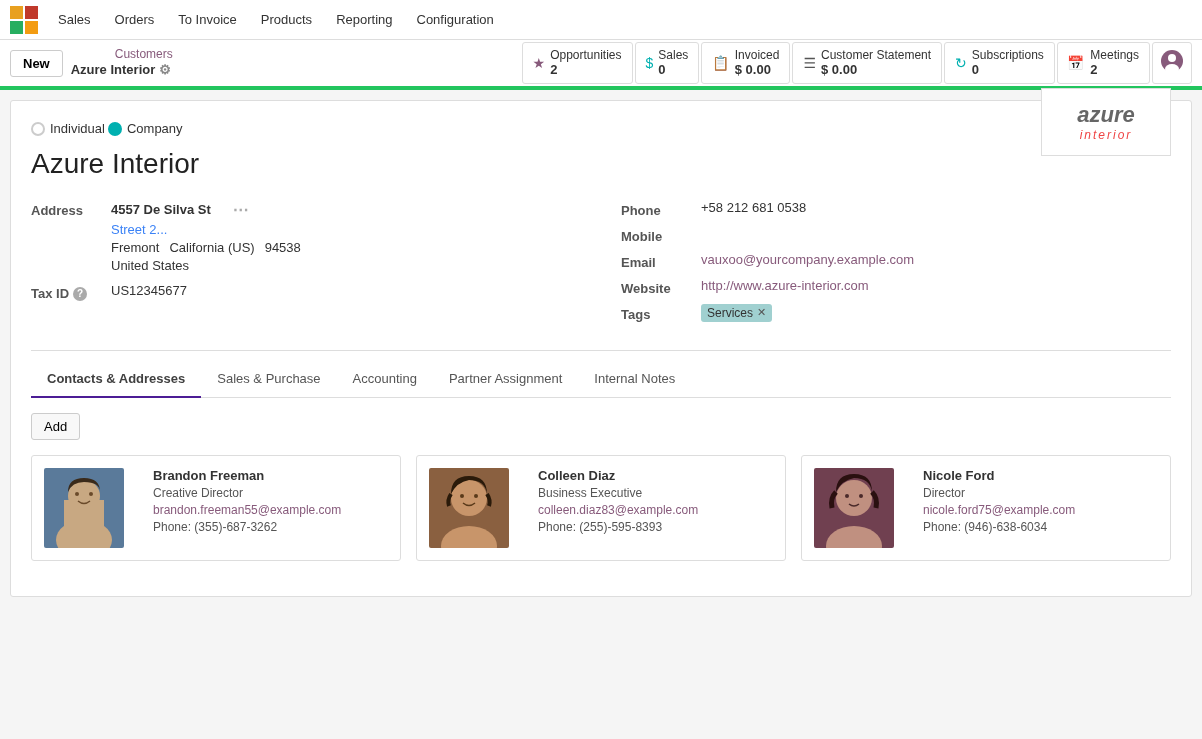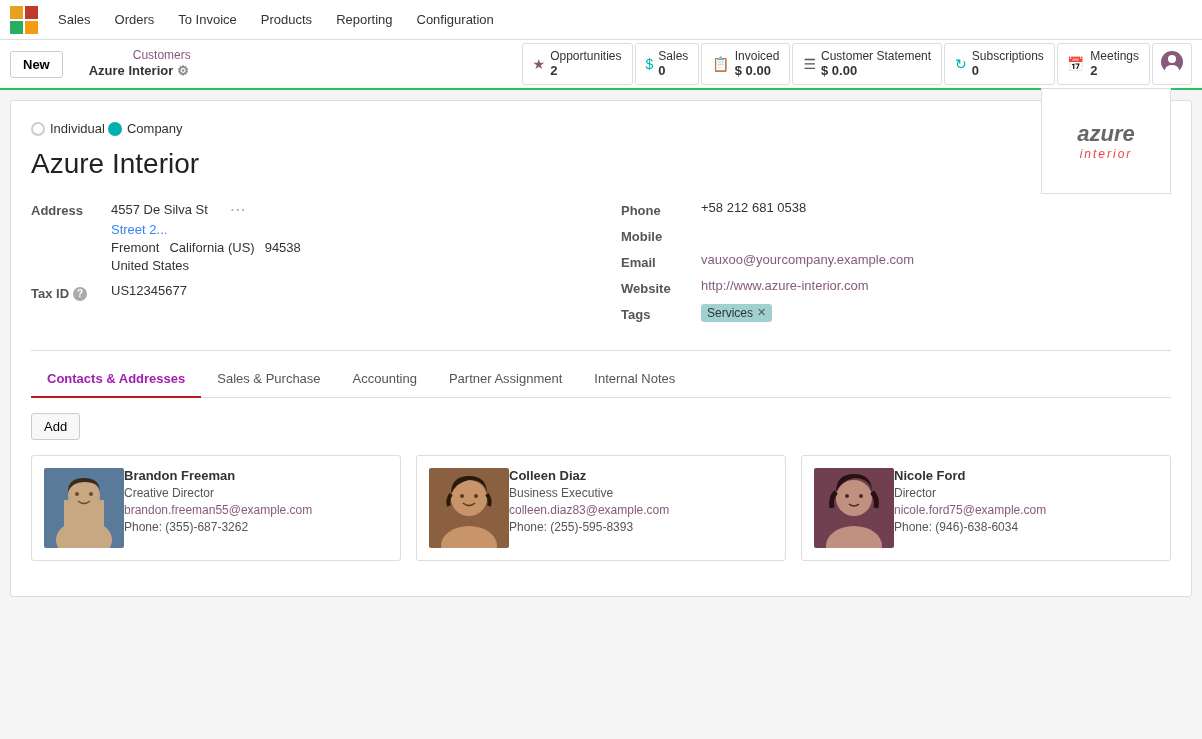--- a/index.html
+++ b/index.html
@@ -29,24 +29,24 @@
       border-radius: 3px;
       font-size: 13px;
       color: #333;
     }
 
     
     .action-bar {
       display: flex;
       align-items: center;
       background: #fff;
-      border-bottom: 2px solid #22c55e;
+      border-bottom: 4px solid #22c55e;
       padding: 0 10px;
       height: 50px;
-      gap: 26px;
+      gap: 8px;
     }
     .btn-new {
       background: #fff;
       border: 1px solid #ccc;
       border-radius: 3px;
       padding: 5px 12px;
       cursor: pointer;
       font-size: 13px;
       font-weight: bold;
     }
@@ -138,21 +138,21 @@
       font-weight: 400;
       color: #222;
       margin-bottom: 20px;
     }
 
     
     .logo-area {
       float: right;
       margin-top: -60px;
       width: 130px;
-      height: 106px;
+      height: 68px;
       border: 1px solid #ddd;
       display: flex;
       align-items: center;
       justify-content: center;
       background: #fff;
     }
     .logo-text {
       text-align: center;
       color: #555;
       font-size: 16px;
@@ -252,22 +252,22 @@
     }
     .tab-item {
       padding: 10px 16px;
       cursor: pointer;
       font-size: 13px;
       color: #555;
       border-bottom: 2px solid transparent;
       margin-bottom: -1px;
     }
     .tab-item.active {
-      color: #a21caf;
-      border-bottom: 2px solid #b91c1c;
+      color: #404040;
+      border-bottom: 2px solid #4c1d95;
       font-weight: bold;
     }
 
     
     .tab-content {
       padding: 15px 0;
     }
     .add-btn {
       border: 1px solid #ccc;
       background: #f8f8f8;
@@ -278,21 +278,21 @@
       margin-bottom: 15px;
     }
     .contacts-grid {
       display: flex;
       gap: 15px;
       flex-wrap: wrap;
     }
     .contact-card {
       display: flex;
       align-items: flex-start;
-      gap: 0;
+      gap: 29px;
       border: 1px solid #ddd;
       border-radius: 3px;
       padding: 12px;
       flex: 1;
       min-width: 300px;
       max-width: 380px;
       background: #fff;
     }
     .contact-avatar {
       width: 80px;
@@ -430,21 +430,21 @@
       </div>
     </div>
 
     <h1 class="company-name">Azure Interior</h1>
 
     <div class="form-section">
       <div class="form-left">
         <div class="field-row">
           <span class="field-label">Address</span>
           <div class="address-block">
-            <div style="display:flex;align-items:center;gap:14px;">
+            <div style="display:flex;align-items:center;gap:14px;font-weight:bold;">
               <span class="field-value">4557 De Silva St</span>
               <span class="multi-dots">⋯</span>
             </div>
             <span class="address-street2">Street 2...</span>
             <div class="address-city-row">
               <span class="field-value">Fremont</span>
               <span class="field-value">California (US)</span>
               <span class="field-value">94538</span>
             </div>
             <span class="field-value">United States</span>

